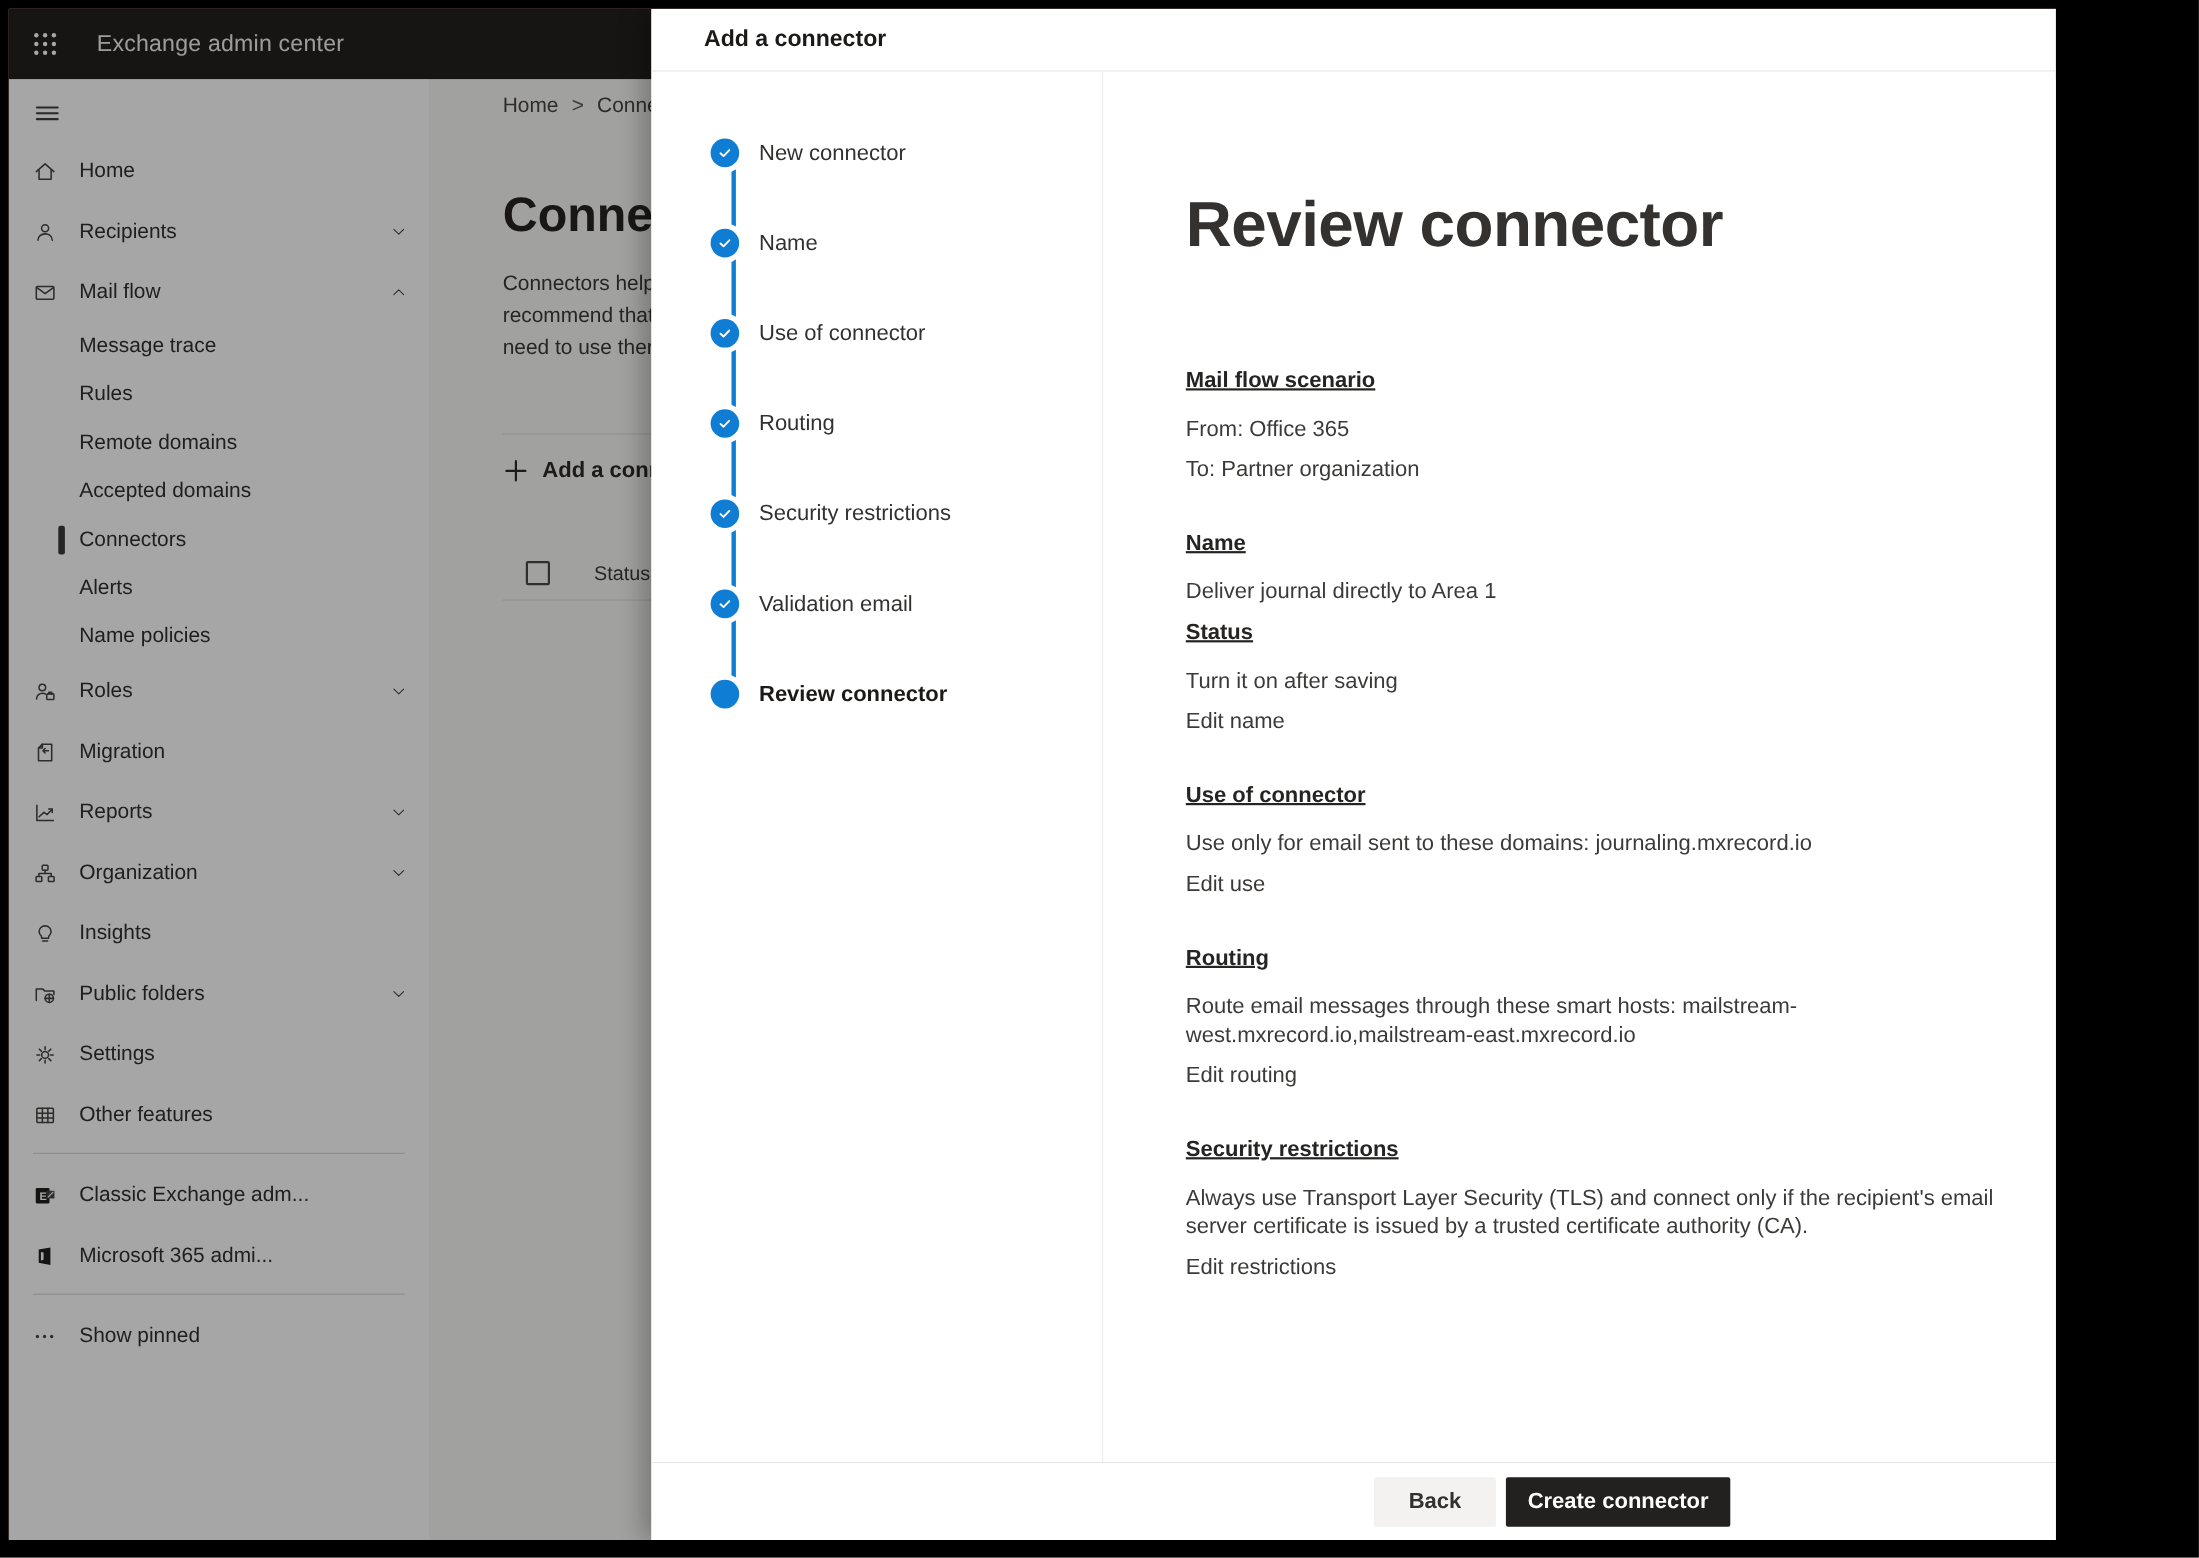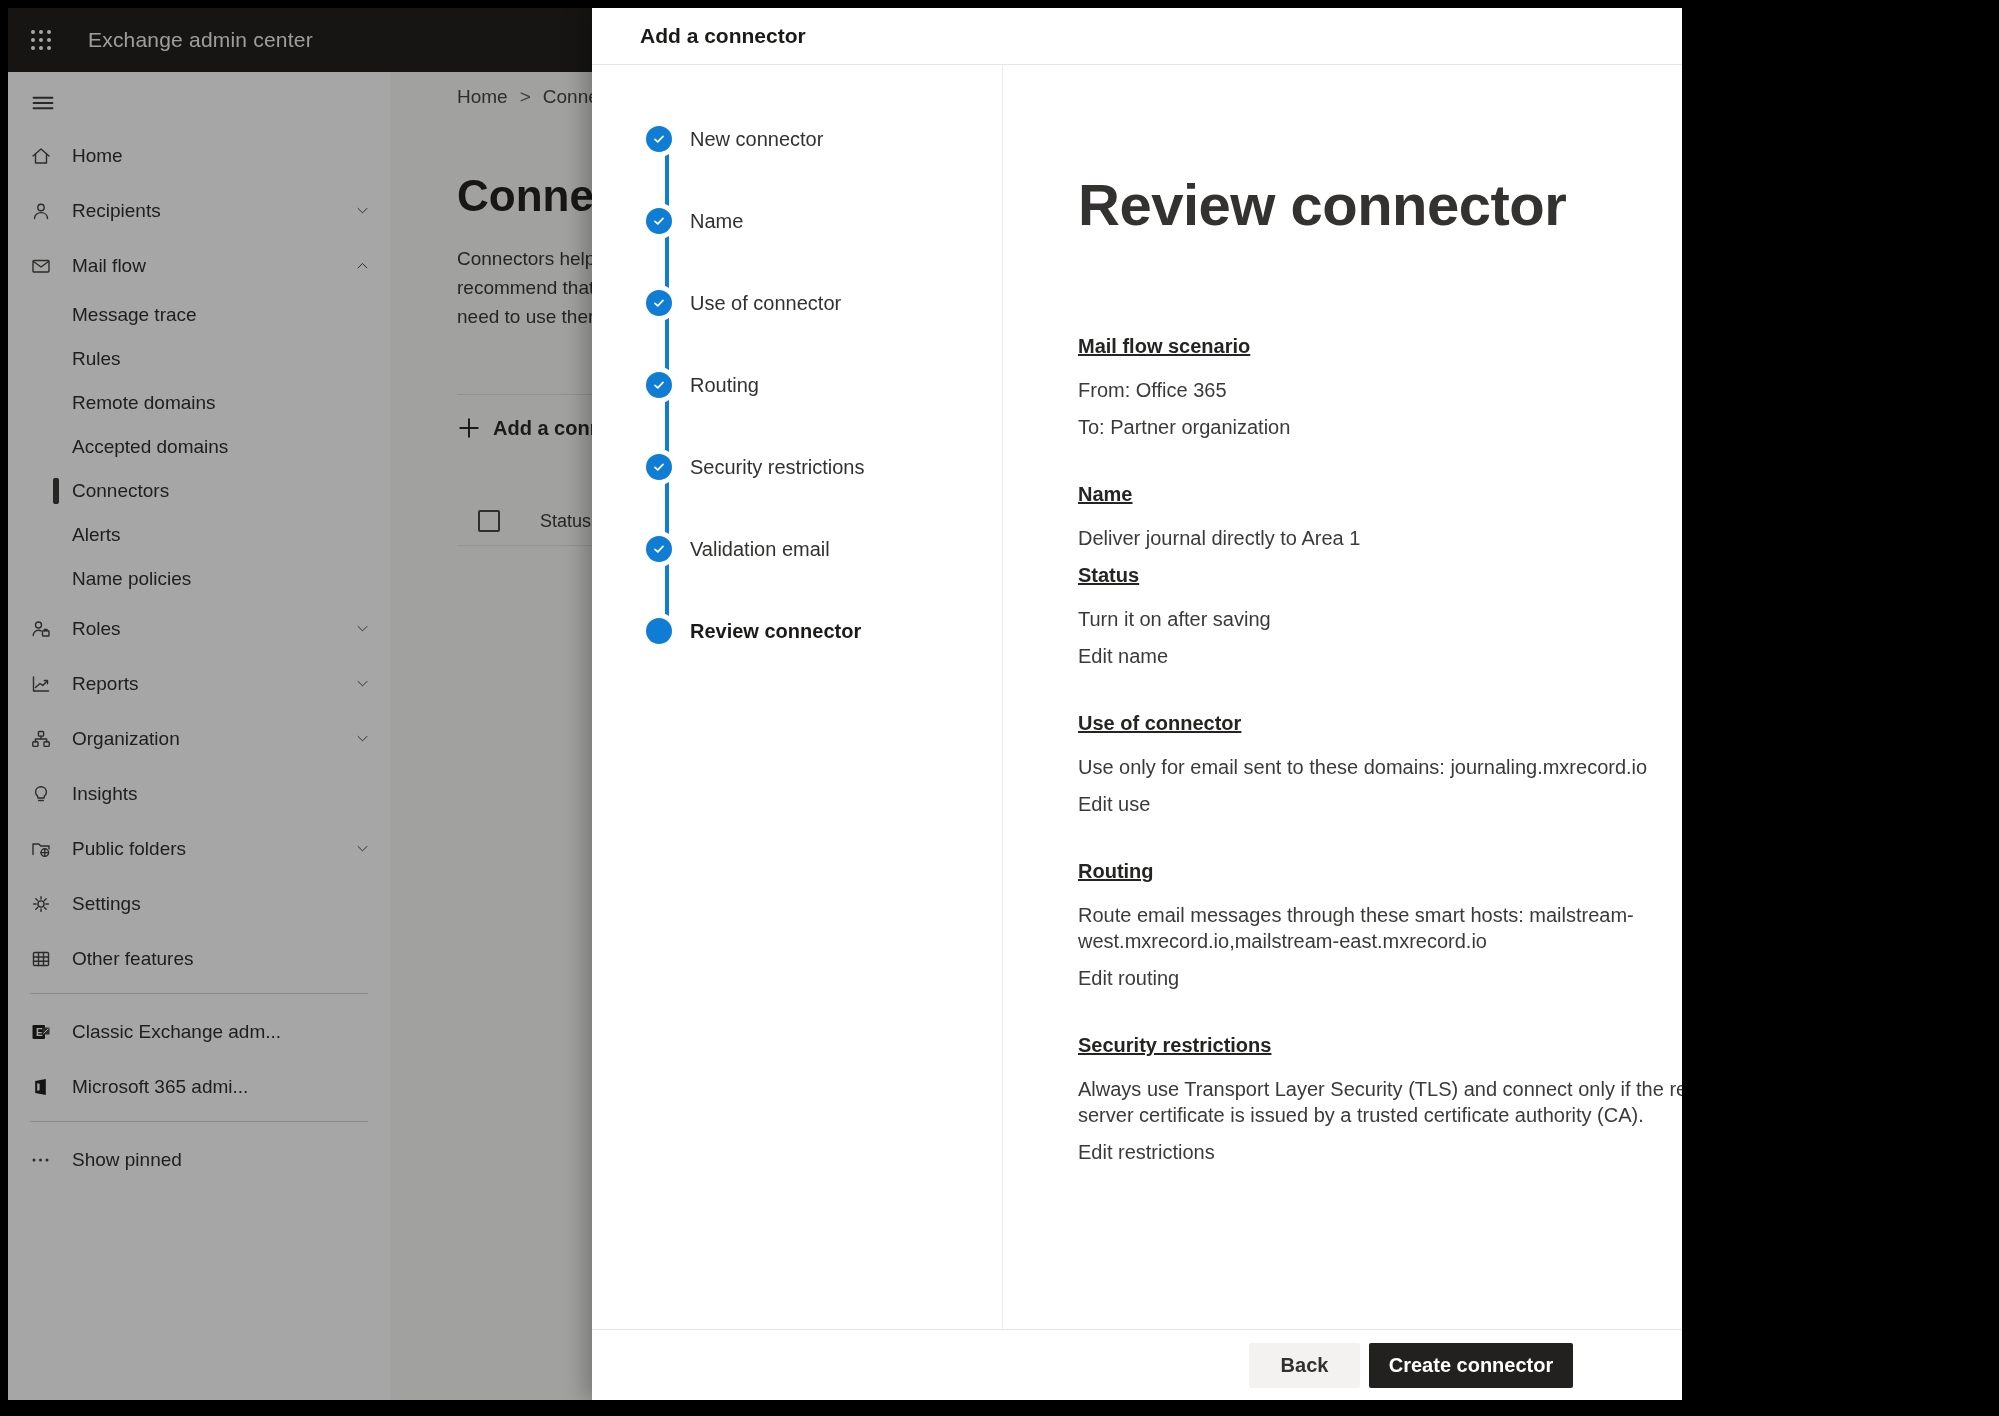--- a/index.html
+++ b/index.html
@@ -1,21 +1,21 @@
 <!DOCTYPE html>
 <html style="--accent: #0f7dd4; --dark-btn: #232120;"><head>
 <meta charset="utf-8">
 <style>
   * { box-sizing: border-box; }
   html,body { margin:0; padding:0; }
   body {
     width:1999px; height:1416px; background:#000; overflow:hidden; position:relative;
     font-family:"Liberation Sans", sans-serif; color:#323130;
   }
-  .screen { position:absolute; left:8px; top:8px; width:1674px; height:1392px; background:#fca5a5; overflow:hidden; }
+  .screen { position:absolute; left:8px; top:8px; width:1861px; height:1392px; background:#fca5a5; overflow:hidden; }
 
   
   .app { position:absolute; inset:0; }
   .app-header { height:64px; background:#222120; display:flex; align-items:center; padding-left:20px; }
   .waffle-btn { width:26px; height:26px; display:flex; align-items:center; justify-content:center; cursor:pointer; }
   .app-title { color:#f0f0f0; font-size:21px; margin-left:34px; letter-spacing:.2px; }
   .app-body { position:absolute; top:64px; left:0; right:0; bottom:0; display:flex; }
 
   .sidebar { width:382px; background:#ffffff; position:relative; flex:none; }
   .hamburger { position:absolute; left:22px; top:18px; width:26px; height:26px; cursor:pointer; }
@@ -174,20 +174,30 @@
                   <rect x="12.5" y="12.8" width="6.5" height="5.2" rx="0.8"></rect>
                   <path d="M14.4 12.8 V11.4 H17 V12.8"></path>
                 </svg>
               </span>
               <span class="lbl">Roles</span>
               <span class="chev">
                 <svg width="15" height="15" viewBox="0 0 22 22" fill="none" stroke="#454442" stroke-width="1.4" stroke-linecap="round" stroke-linejoin="round">
                   <path d="M4.5 8 L11 14.5 L17.5 8"></path>
                 </svg>
               </span>
+            </div>
+            <div class="nav-item">
+              <span class="ico">
+                <svg width="22" height="22" viewBox="0 0 22 22" fill="none" stroke="#454442" stroke-width="1.4" stroke-linecap="round" stroke-linejoin="round">
+                  <path d="M8.5 3.5 H17 V18.5 H5 V7"></path>
+                  <path d="M5 7 L8.5 3.5 V7 Z"></path>
+                  <path d="M14 9.5 H9 M11 7.5 L9 9.5 L11 11.5"></path>
+                </svg>
+              </span>
+              <span class="lbl">Migration</span>
             </div>
             <div class="nav-item">
               <span class="ico">
                 <svg width="22" height="22" viewBox="0 0 22 22" fill="none" stroke="#454442" stroke-width="1.4" stroke-linecap="round" stroke-linejoin="round">
                   <path d="M3.5 4 V18 H18.5"></path>
                   <path d="M5.5 14.5 L10 10.5 L12.8 12.5 L17.3 7.8"></path>
                   <path d="M14.3 7.5 H17.5 V10.7"></path>
                 </svg>
               </span>
               <span class="lbl">Reports</span>

